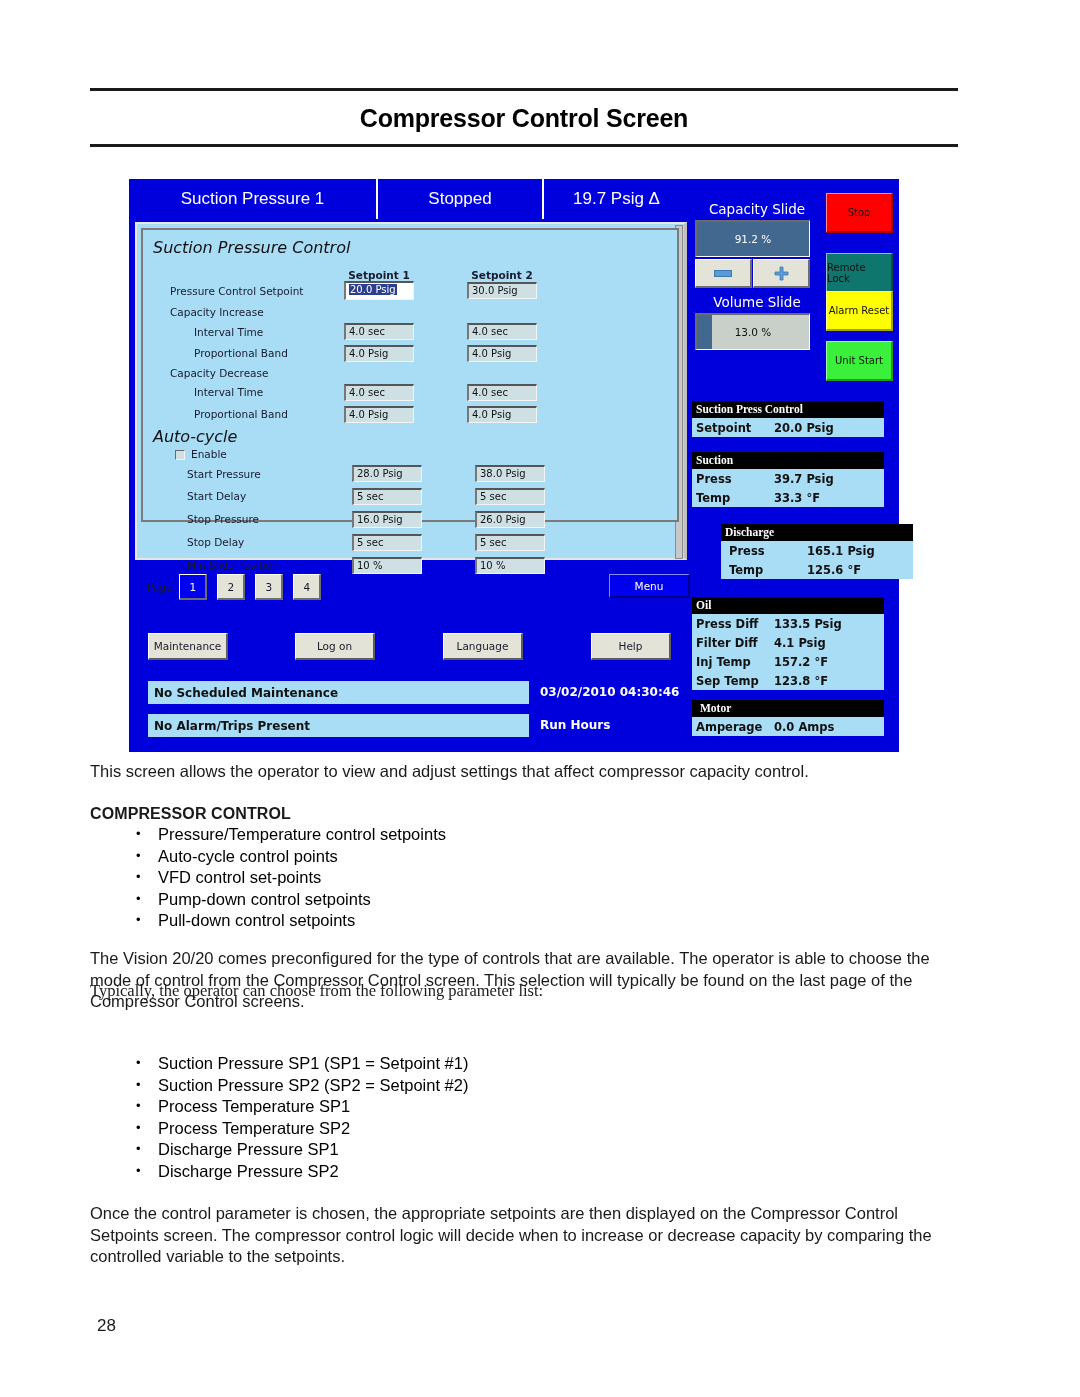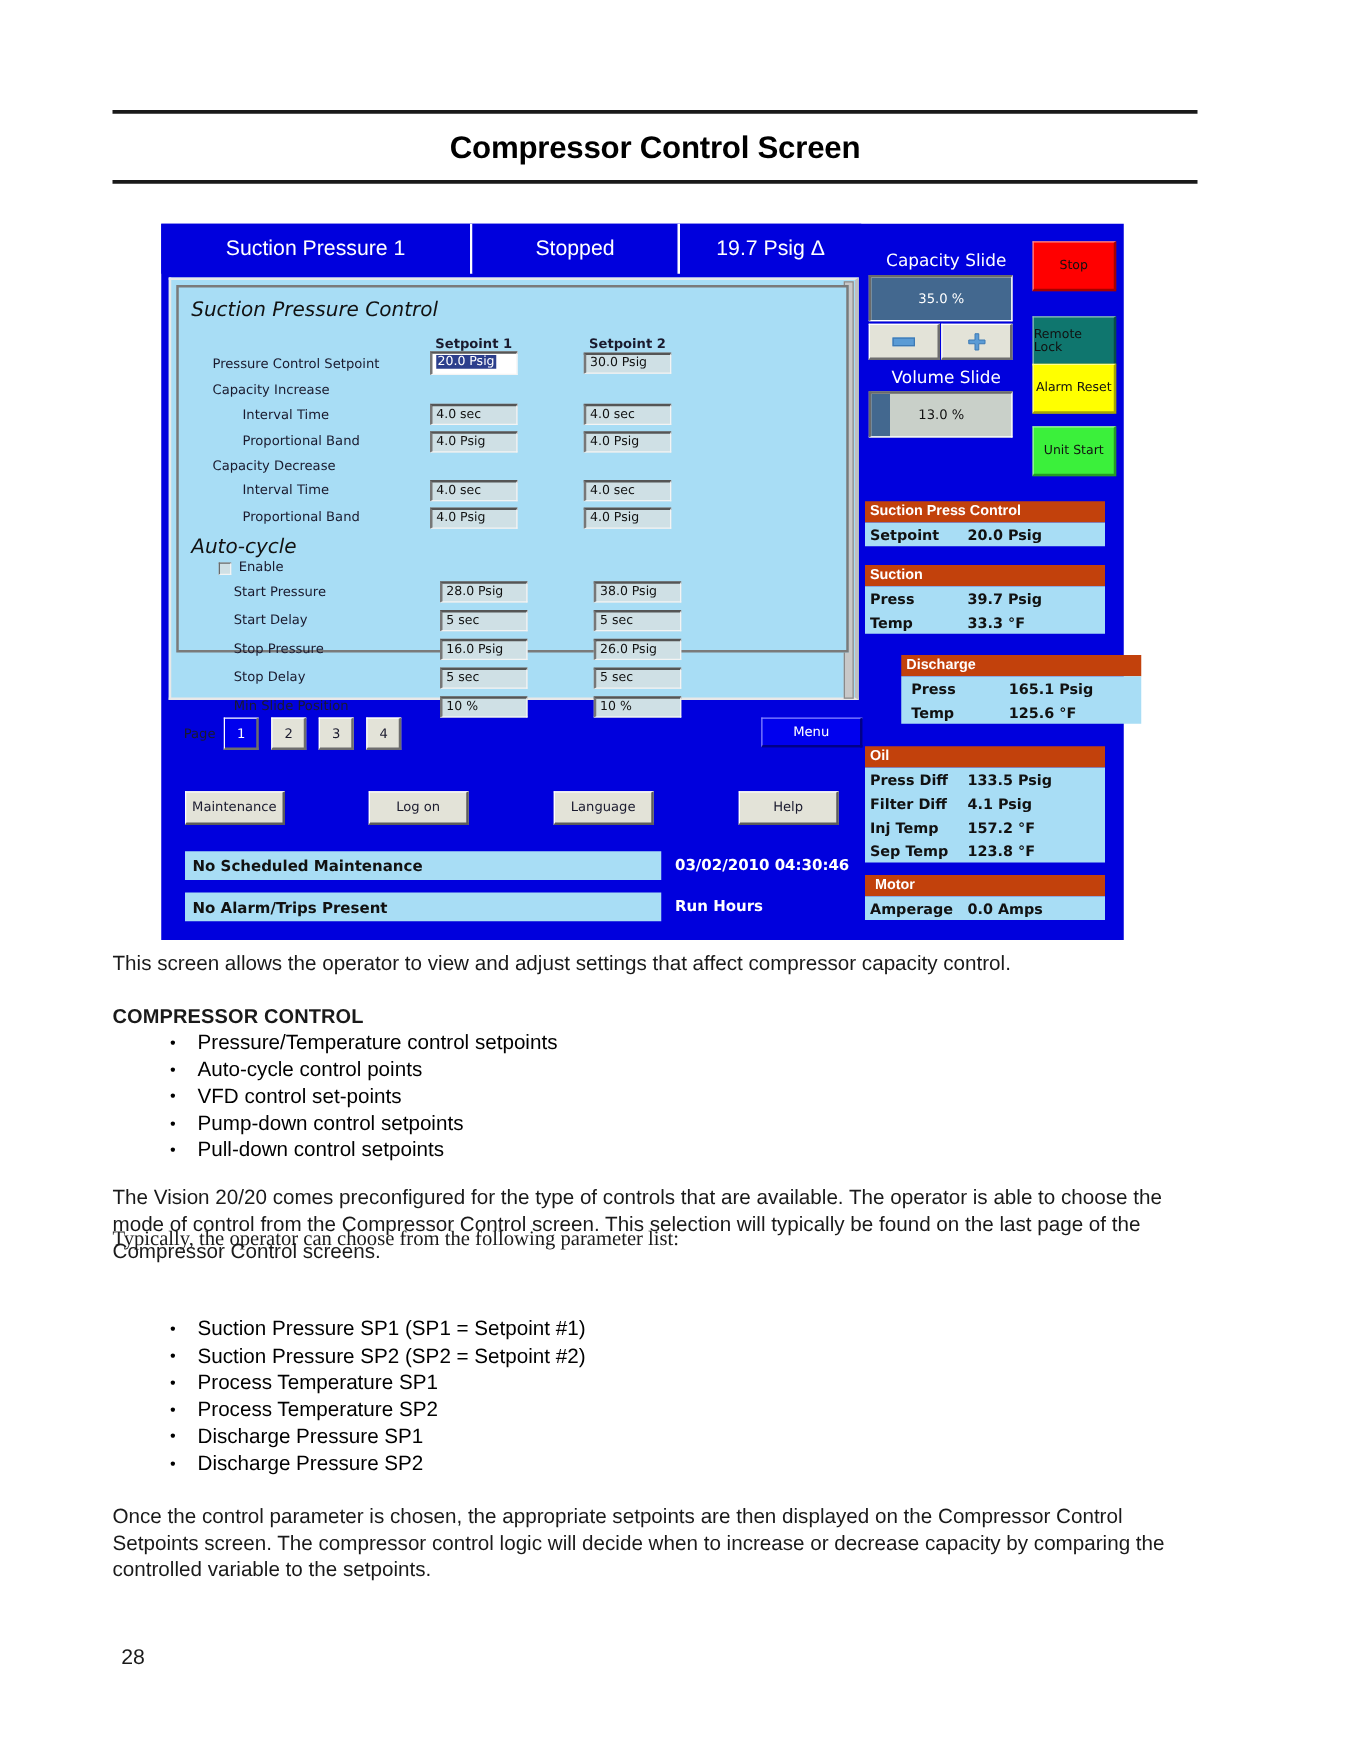--- a/index.html
+++ b/index.html
@@ -293,29 +293,29 @@
     color: #111111;
     border-top: 1px solid rgba(255,255,255,.55);
     border-left: 1px solid rgba(255,255,255,.55);
     border-right: 2px solid rgba(0,0,0,.35);
     border-bottom: 2px solid rgba(0,0,0,.35);
     box-sizing: border-box;
     font-family: "DejaVu Sans", sans-serif;
   }
   .ro-group { position: absolute; width: 192px; }
   .ro-head {
-    background: #c2410c;
+    background: #000000;
     color: #ffffff;
     font-size: 11.5px;
     font-weight: bold;
     height: 17px;
     line-height: 16px;
     padding-left: 4px;
     box-sizing: border-box;
-    font-family: Liberation Sans, sans-serif;
+    font-family: Liberation Serif, serif;
   }
   .ro-body { background: #a8ddf5; padding: 0; }
   .ro-row {
     height: 19px;
     font-size: 11.5px;
     font-weight: bold;
     color: #111111;
     display: flex;
     align-items: center;
     padding-left: 4px;
@@ -462,21 +462,21 @@
     <div class="stat-bar" style="left:19px; top:502px; width:381px;">No Scheduled Maintenance</div>
     <div class="stat-bar" style="left:19px; top:535px; width:381px;">No Alarm/Trips Present</div>
 
     <div class="stat-right" style="left:411px; top:506px;">03/02/2010  04:30:46</div>
     <div class="stat-right" style="left:411px; top:539px;">Run Hours</div>
     <div class="stat-right" style="left:630px; top:539px;">0</div>
 
     <div class="slide-title" style="left:568px; top:22px; width:120px;">Capacity Slide</div>
     <div class="slide-box" style="left:566px; top:41px; width:115px; height:37px; background:#d5dbd2;">
       <div class="slide-fill" style="width:100%;"></div>
-      <div class="slide-val" style="color:#ffffff;">35.0 %</div>
+      <div class="slide-val" style="color:#ffffff;">91.2 %</div>
     </div>
     <div class="pm-btn" style="left:566px; top:80px; width:57px; height:29px;">
       <span style="display:block;width:16px;height:5px;background:#5a9bd5;border:1px solid #3d7ab5;"></span>
     </div>
     <div class="pm-btn" style="left:624px; top:80px; width:57px; height:29px;">
       <svg width="15" height="15" viewBox="0 0 15 15">
         <path d="M6,1 H9 V6 H14 V9 H9 V14 H6 V9 H1 V6 H6 Z" fill="#5a9bd5" stroke="#3d7ab5" stroke-width="0.8"></path>
       </svg>
     </div>
 

